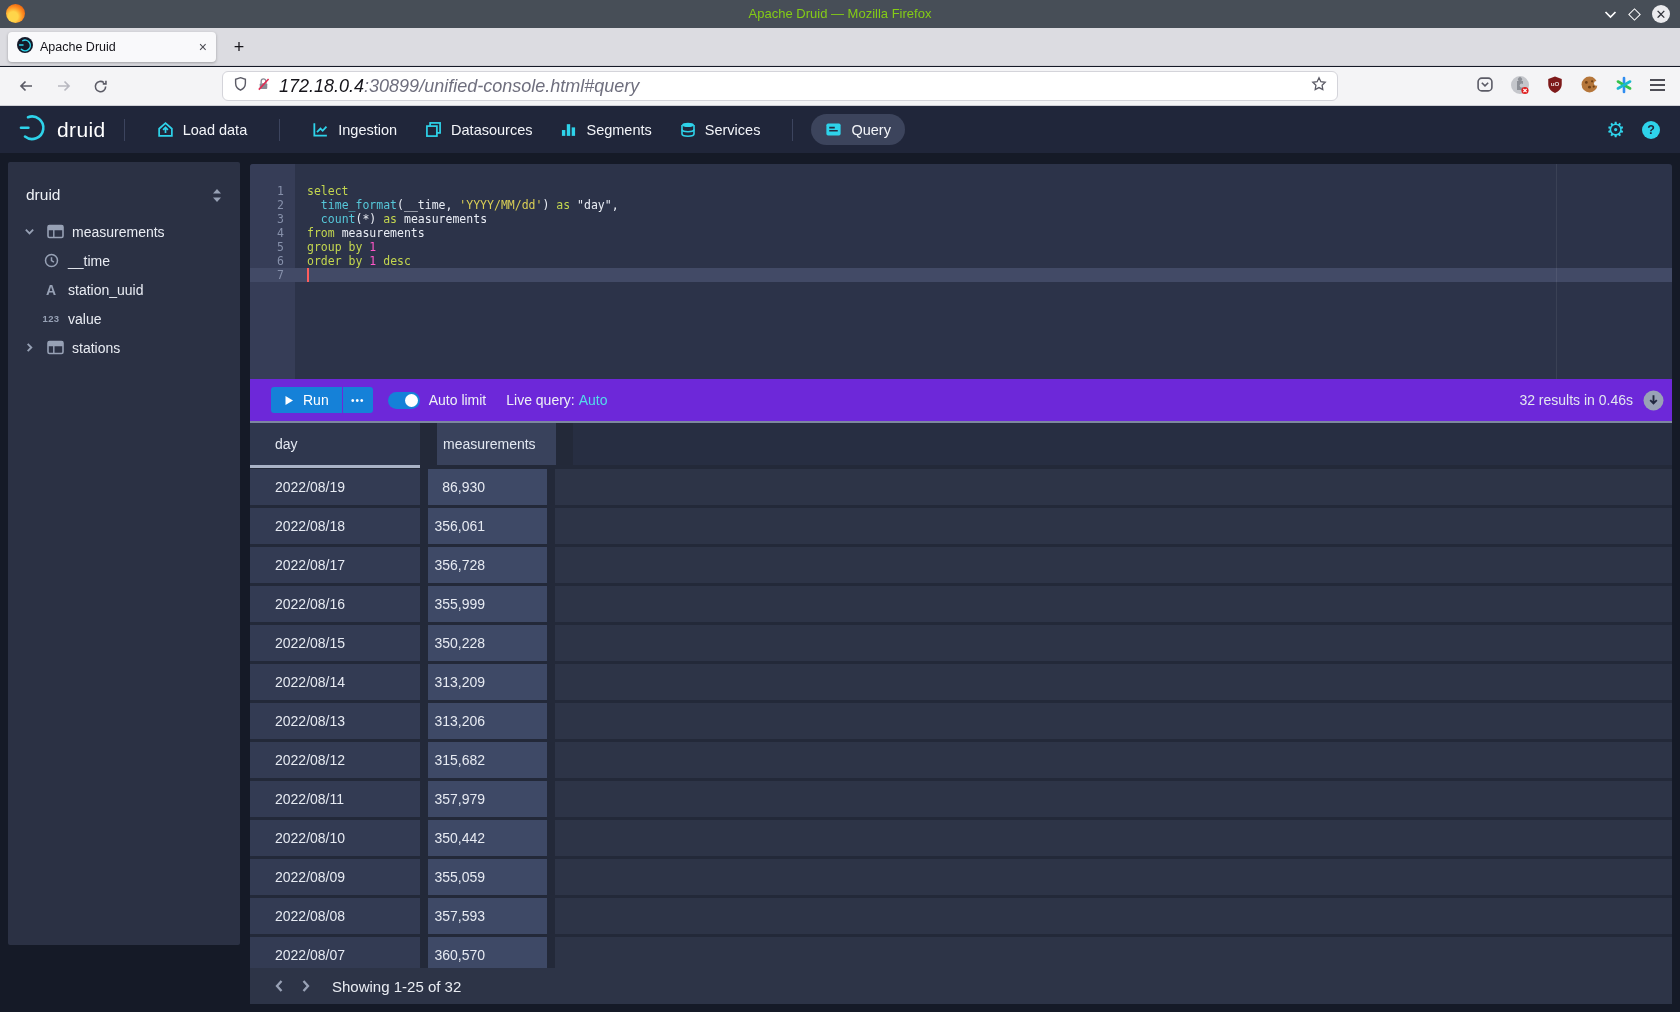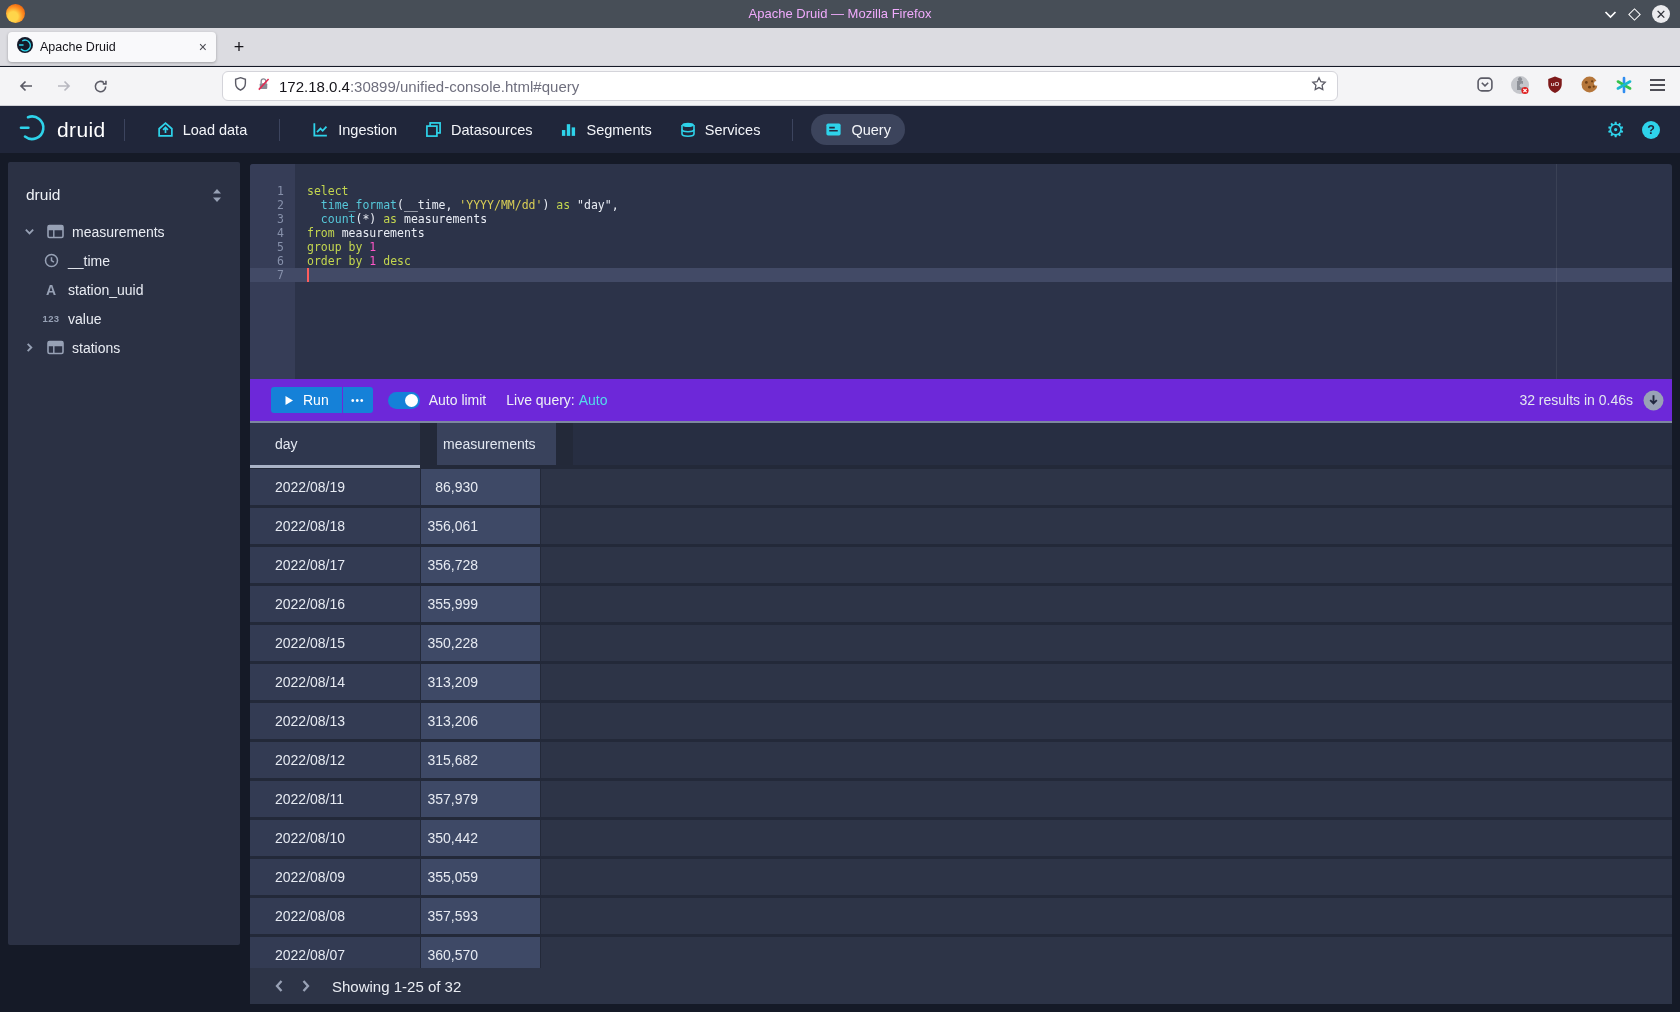--- a/index.html
+++ b/index.html
@@ -4,21 +4,21 @@
 <style>
   * { margin:0; padding:0; box-sizing:border-box; }
   html,body { width:1680px; height:1012px; overflow:hidden; }
   body { position:relative; background:#151a27; font-family:"Liberation Sans",sans-serif; }
 
   
   .titlebar { position:absolute; top:0; left:0; width:1680px; height:28px; background:#474e57; }
   .fx-logo { position:absolute; left:6px; top:4px; width:19px; height:19px; border-radius:50%;
     background:radial-gradient(circle at 38% 66%, #ffd54a 0 28%, #ff9022 55%, #e85d0c 82%); }
   .win-title { position:absolute; left:0; right:0; top:0; height:28px; line-height:28px; text-align:center;
-    color:#f0abfc; font-size:13px; }
+    color:#84cc16; font-size:13px; }
   .win-controls { position:absolute; right:10px; top:0; height:28px; display:flex; align-items:center; gap:13px; }
   .wc-max { width:9px; height:9px; border:1.5px solid #fff; transform:rotate(45deg); }
   .wc-close { width:18px; height:18px; border-radius:50%; background:#ebebee; color:#30323a; font-size:13px;
     display:flex; align-items:center; justify-content:center; line-height:1; }
 
   
   .tabbar { position:absolute; top:28px; left:0; width:1680px; height:38px; background:#dcdce1;
     border-bottom:1px solid #cfcfd4; }
   .tab { position:absolute; left:8px; top:4px; width:208px; height:30px; background:#f9f9fb; border-radius:4px;
     box-shadow:0 1px 3px rgba(0,0,0,.28); display:flex; align-items:center; padding:0 9px; gap:7px; }
@@ -26,21 +26,21 @@
   .tab-close { color:#4a4a52; font-size:14px; }
   .newtab { position:absolute; left:226px; top:6px; width:26px; height:26px; display:flex; align-items:center;
     justify-content:center; font-size:18px; color:#15141a; }
 
   
   .navbar { position:absolute; top:67px; left:0; width:1680px; height:39px; background:#f4f4f6;
     border-bottom:1px solid #d0d0d6; }
   .nav-btn { position:absolute; top:7px; width:24px; height:24px; display:flex; align-items:center; justify-content:center; }
   .urlbar { position:absolute; left:222px; top:4px; width:1116px; height:30px; background:#fff;
     border:1px solid #d4d4da; border-radius:6px; display:flex; align-items:center; padding:0 10px; gap:8px; }
-  .url-text { font-size:15px; white-space:nowrap; }
+  .url-text { font-size:18px; white-space:nowrap;font-style:italic; }
   .url-domain { color:#15141a; }
   .url-path { color:#6f6f7e; }
   .url-spacer { flex:1; }
   .nav-right { position:absolute; right:14px; top:0; height:39px; display:flex; align-items:center; gap:16px; }
 
   
   .appheader { position:absolute; top:106px; left:0; width:1680px; height:47px; background:#20263a;
     display:flex; align-items:center; padding:0 14px; }
   .brand { display:flex; align-items:center; gap:9px; margin-left:4px; }
   .brand-text { color:#fff; font-size:21px; letter-spacing:.4px; }
@@ -98,21 +98,21 @@
 
   
   .divider { position:absolute; left:250px; top:421px; width:1422px; height:2px; background:#7d87a0; }
   .thead { position:absolute; left:250px; top:423px; width:1422px; height:46px; background:#232939;
     display:flex; gap:17px; }
   .th { display:flex; align-items:center; font-size:14px; color:#e3e8f1; height:42px; }
   .th-day { width:170px; background:#2f374e; padding-left:25px; border-bottom:3px solid #a9b2c6; height:45px; }
   .th-meas { width:119px; background:#39425c; padding-left:6px; }
   .th-fill { flex:1; background:#272e42; }
   .tbody { position:absolute; left:250px; top:469px; width:1422px; height:499px; background:#232939; overflow:hidden; }
-  .trow { height:39px; display:flex; gap:1px; }
+  .trow { height:39px; display:flex; gap:8px; }
   .td { display:flex; align-items:center; height:36px; font-size:14px; color:#e6eaf2; }
   .td-day { width:170px; background:#333b53; padding-left:25px; }
   .td-meas { width:119px; background:#3e4966; padding-left:6px; }
   .num { display:inline-block; min-width:51px; text-align:right; }
   .td-fill { flex:1; background:#2d3447; }
 
   
   .pagination { position:absolute; left:250px; top:968px; width:1422px; height:36px; background:#2d3447;
     display:flex; align-items:center; padding-left:16px; }
   .pg-btn { width:26px; height:26px; display:flex; align-items:center; justify-content:center; cursor:pointer; }

